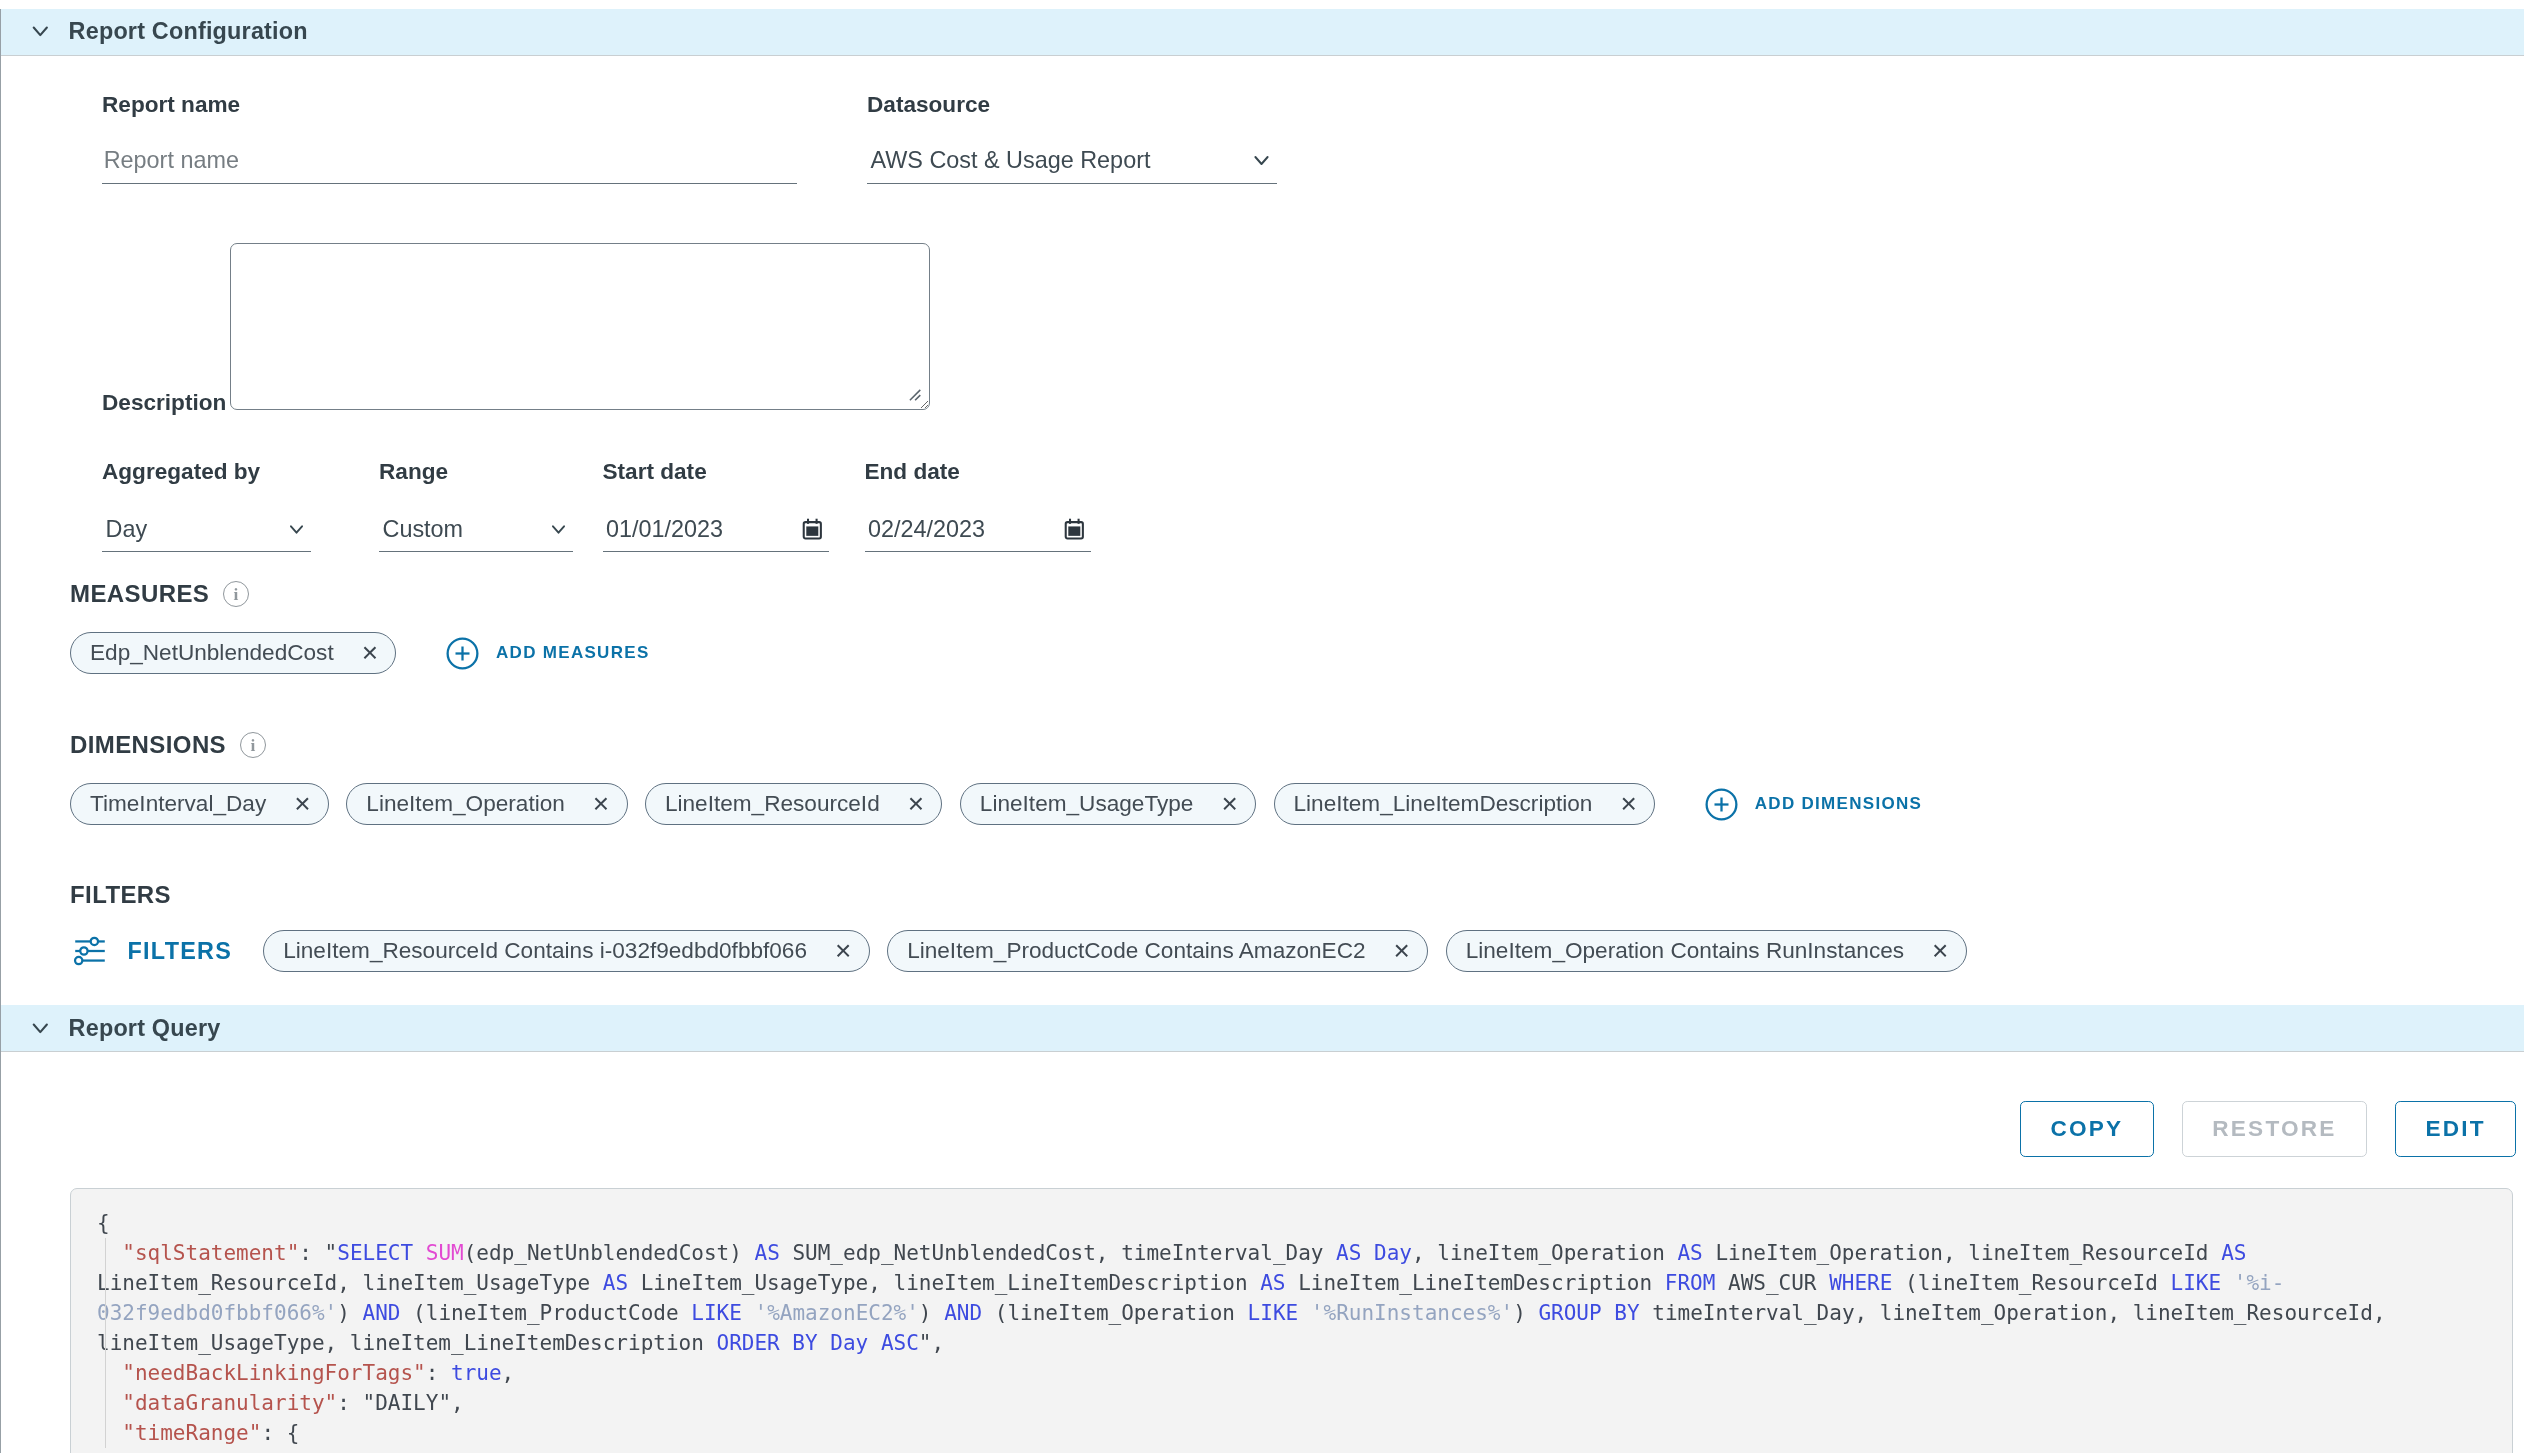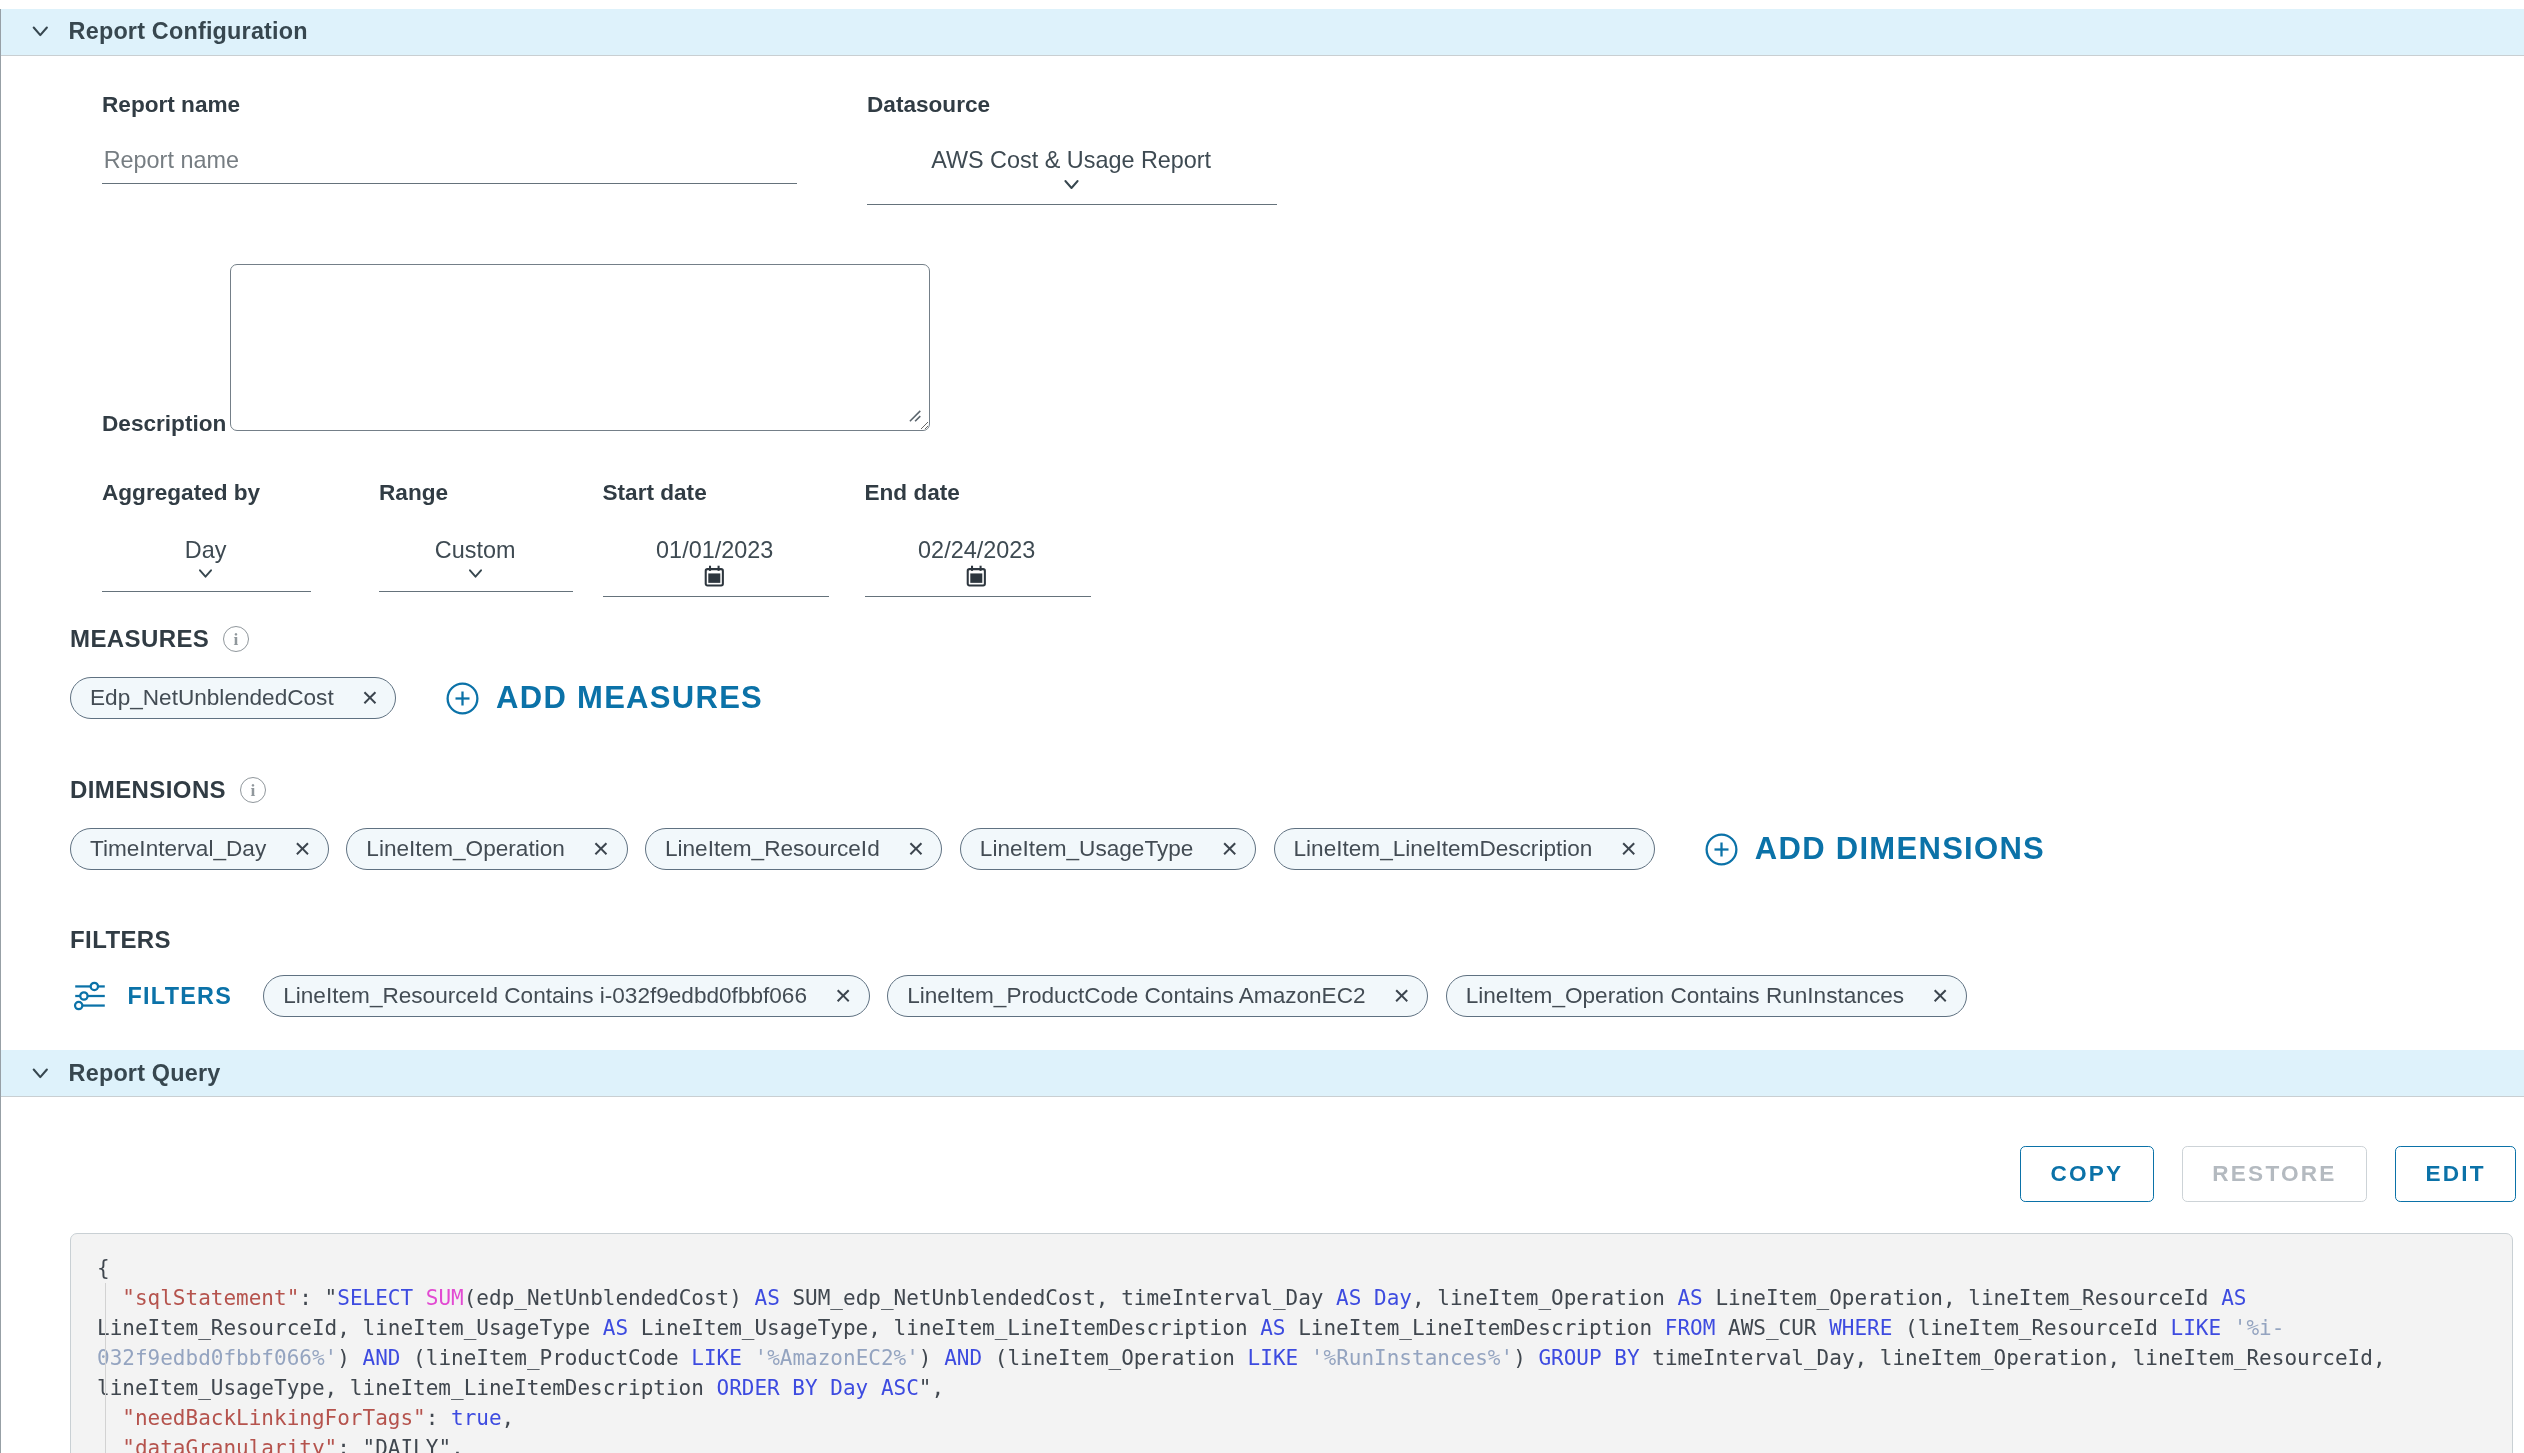--- a/index.html
+++ b/index.html
@@ -15,21 +15,21 @@
   .top-gap { height:8.7px; background:#fff; }
 
   
   .content { padding:0 0 0 69px; }
   .form-row { display:flex; }
   .fld-label { font-size:22.6px; font-weight:bold; color:#313c44; }
   .u-input { border:none; border-bottom:1.7px solid #65727b; background:transparent; font-size:23.4px; color:#3e4a52;
              font-family:"Liberation Sans",sans-serif; padding:5.2px 1.7px 8.7px 1.7px; }
   .u-input::placeholder { color:#767d82; }
   .selectish { border-bottom:1.7px solid #65727b; display:flex; align-items:center; justify-content:space-between;
-               font-size:23.4px; color:#3e4a52; padding:5.2px 5.2px 8.7px 3.5px; cursor:pointer;flex-direction:column; }
+               font-size:23.4px; color:#3e4a52; padding:5.2px 5.2px 8.7px 3.5px; cursor:pointer; }
   .row1 { margin-top:36px; }
   .col-name { margin-left:32px; width:695px; }
   .col-ds { margin-left:70px; width:410px; }
   .lbl-sp { display:block; margin-bottom:24px; }
   .desc-wrap { margin-left:32px; margin-top:40px; }
   .desc-box { margin-top:19px; width:700px; height:167px; border:1.7px solid #747f88; border-radius:7px; background:#fff;
               resize:both; font-size:22.6px; font-family:"Liberation Sans",sans-serif; padding:10.4px; color:#3e4a52; }
   .agg-row { margin-top:43px; margin-left:32px; align-items:flex-start; }
   .agg-col .fld-label { display:block; margin-bottom:26px; }
   .w1{width:209px; margin-right:68px;} .w2{width:194px; margin-right:29.5px;} .w3{width:226px; margin-right:36px;} .w4{width:226px;}
@@ -38,21 +38,21 @@
   .sec-hd { display:flex; align-items:center; gap:14px; font-size:24px; font-weight:bold; color:#313c44; letter-spacing:0.4px; }
   .info-i { width:26px; height:26px; border:1.7px solid #90979c; border-radius:50%; color:#90979c; font-size:17.4px;
             font-weight:bold; display:flex; align-items:center; justify-content:center; font-family:"Liberation Serif",serif; }
 
   
   .chip-row { display:flex; align-items:center; flex-wrap:wrap; gap:17.4px; }
   .chip { display:inline-flex; align-items:center; gap:28px; height:42px; padding:0 17.4px 0 19px; border:1.7px solid #5f7181;
           border-radius:22.6px; background:#f2f8fb; font-size:22.6px; color:#434c54; white-space:nowrap; }
   .chip-x { font-size:28px; line-height:1; color:#3c454e; cursor:pointer; font-weight:normal; }
   .add-link { display:inline-flex; align-items:center; gap:15.6px; margin-left:49px; cursor:pointer; }
-  .add-link .txt { font-size:31px; font-weight:bold; letter-spacing:1.3px; color:#0b72a8; }
+  .add-link .txt { font-size:17px; font-weight:bold; letter-spacing:1.3px; color:#0b72a8; }
   .plus-circ { width:35px; height:35px; }
   .filters-btn { display:inline-flex; align-items:center; gap:17.4px; cursor:pointer; margin-right:31px; }
   .filters-btn .txt { font-size:23.4px; font-weight:bold; letter-spacing:1.3px; color:#0b72a8; }
 
   .sec-measures { margin-top:28px; }
   .sec-dimensions { margin-top:57px; }
   .sec-filters { margin-top:56px; }
   .sec-body { margin-top:24px; display:flex; align-items:center; }
   .filters-body { margin-top:21px; }
 

